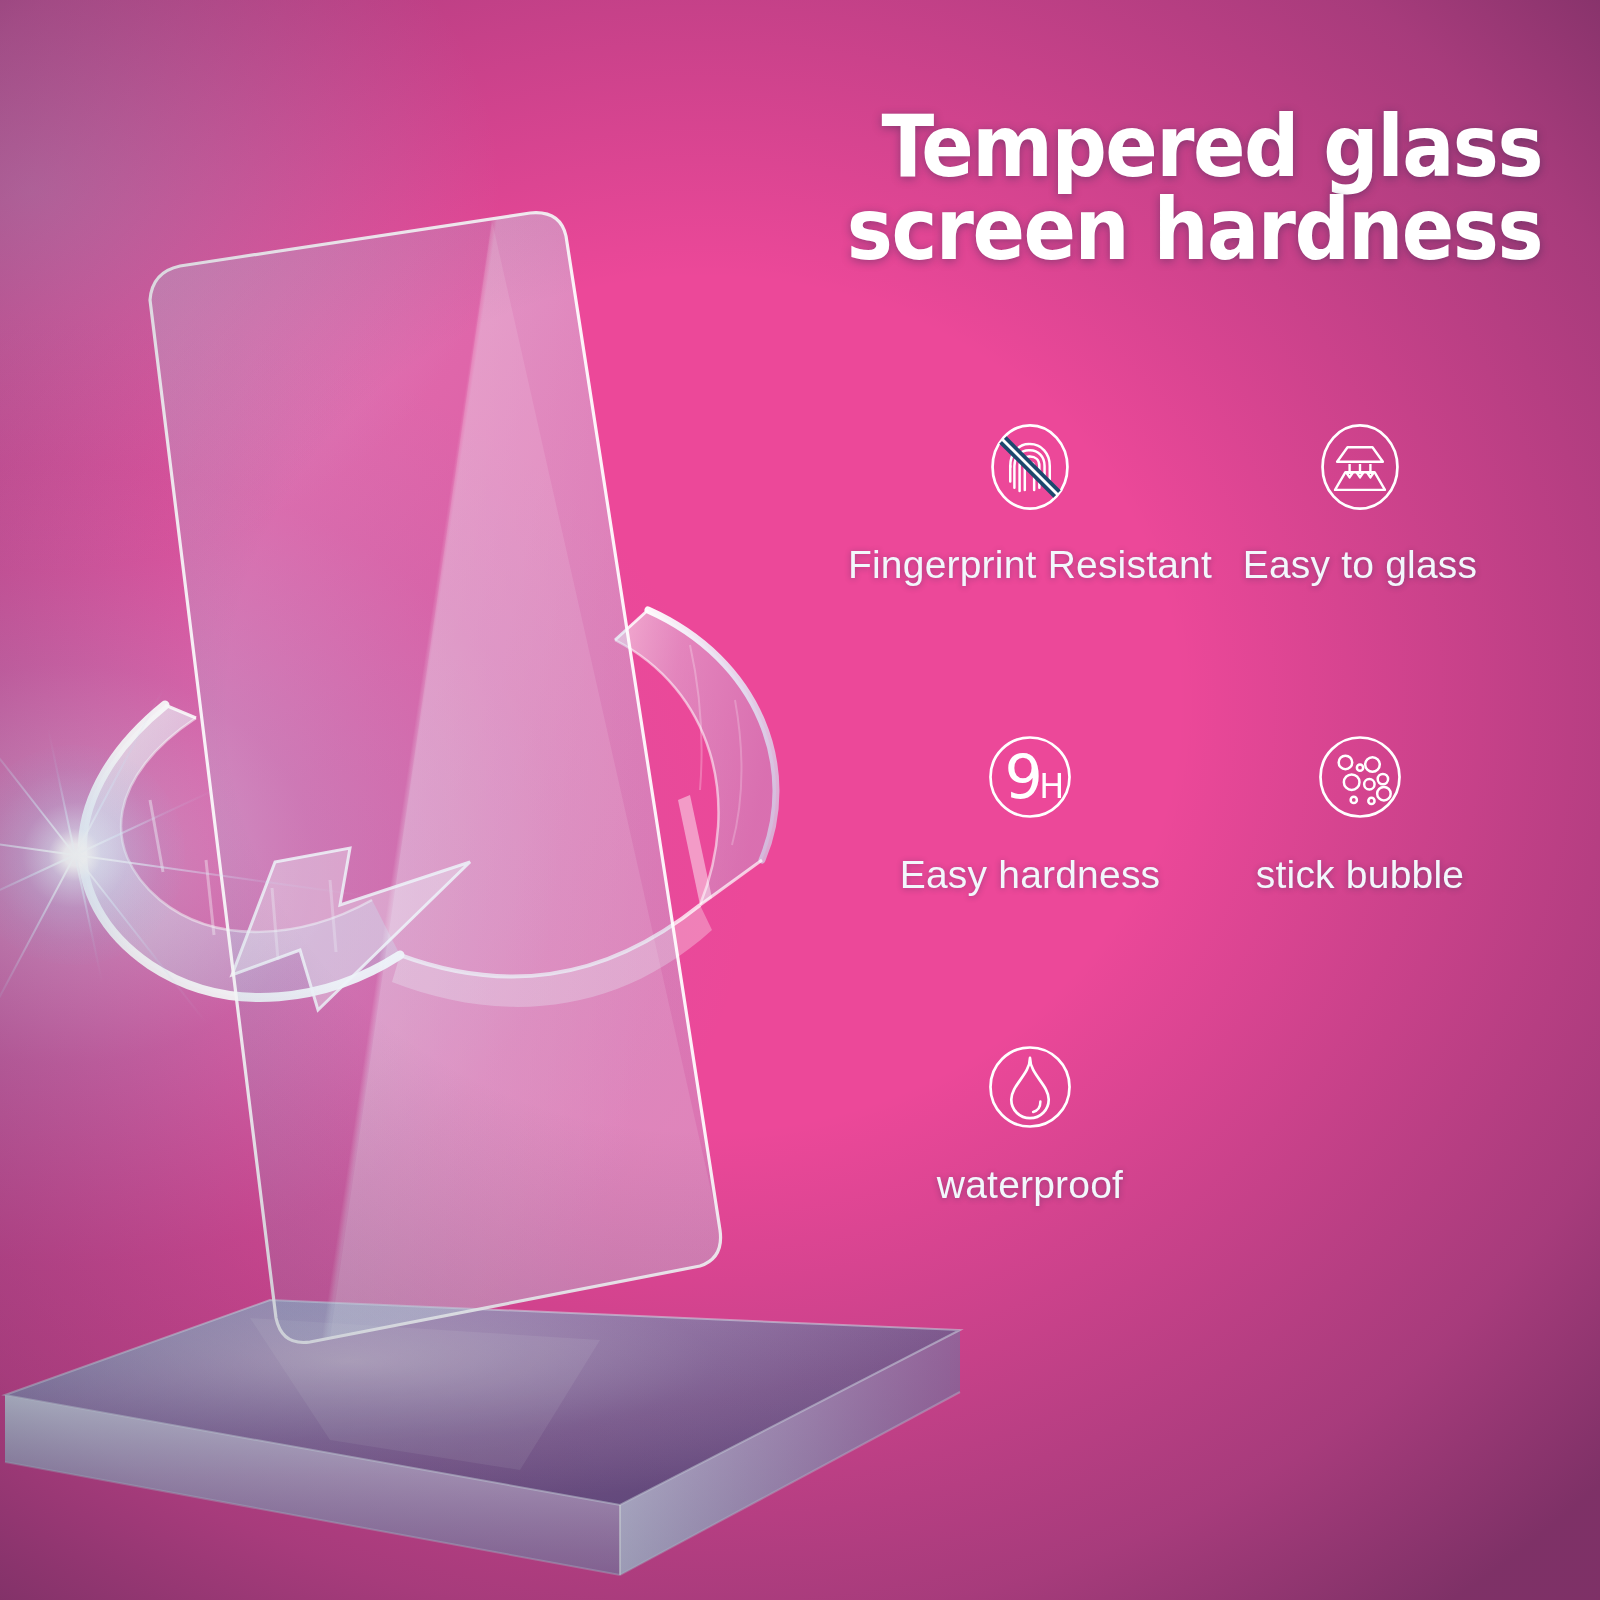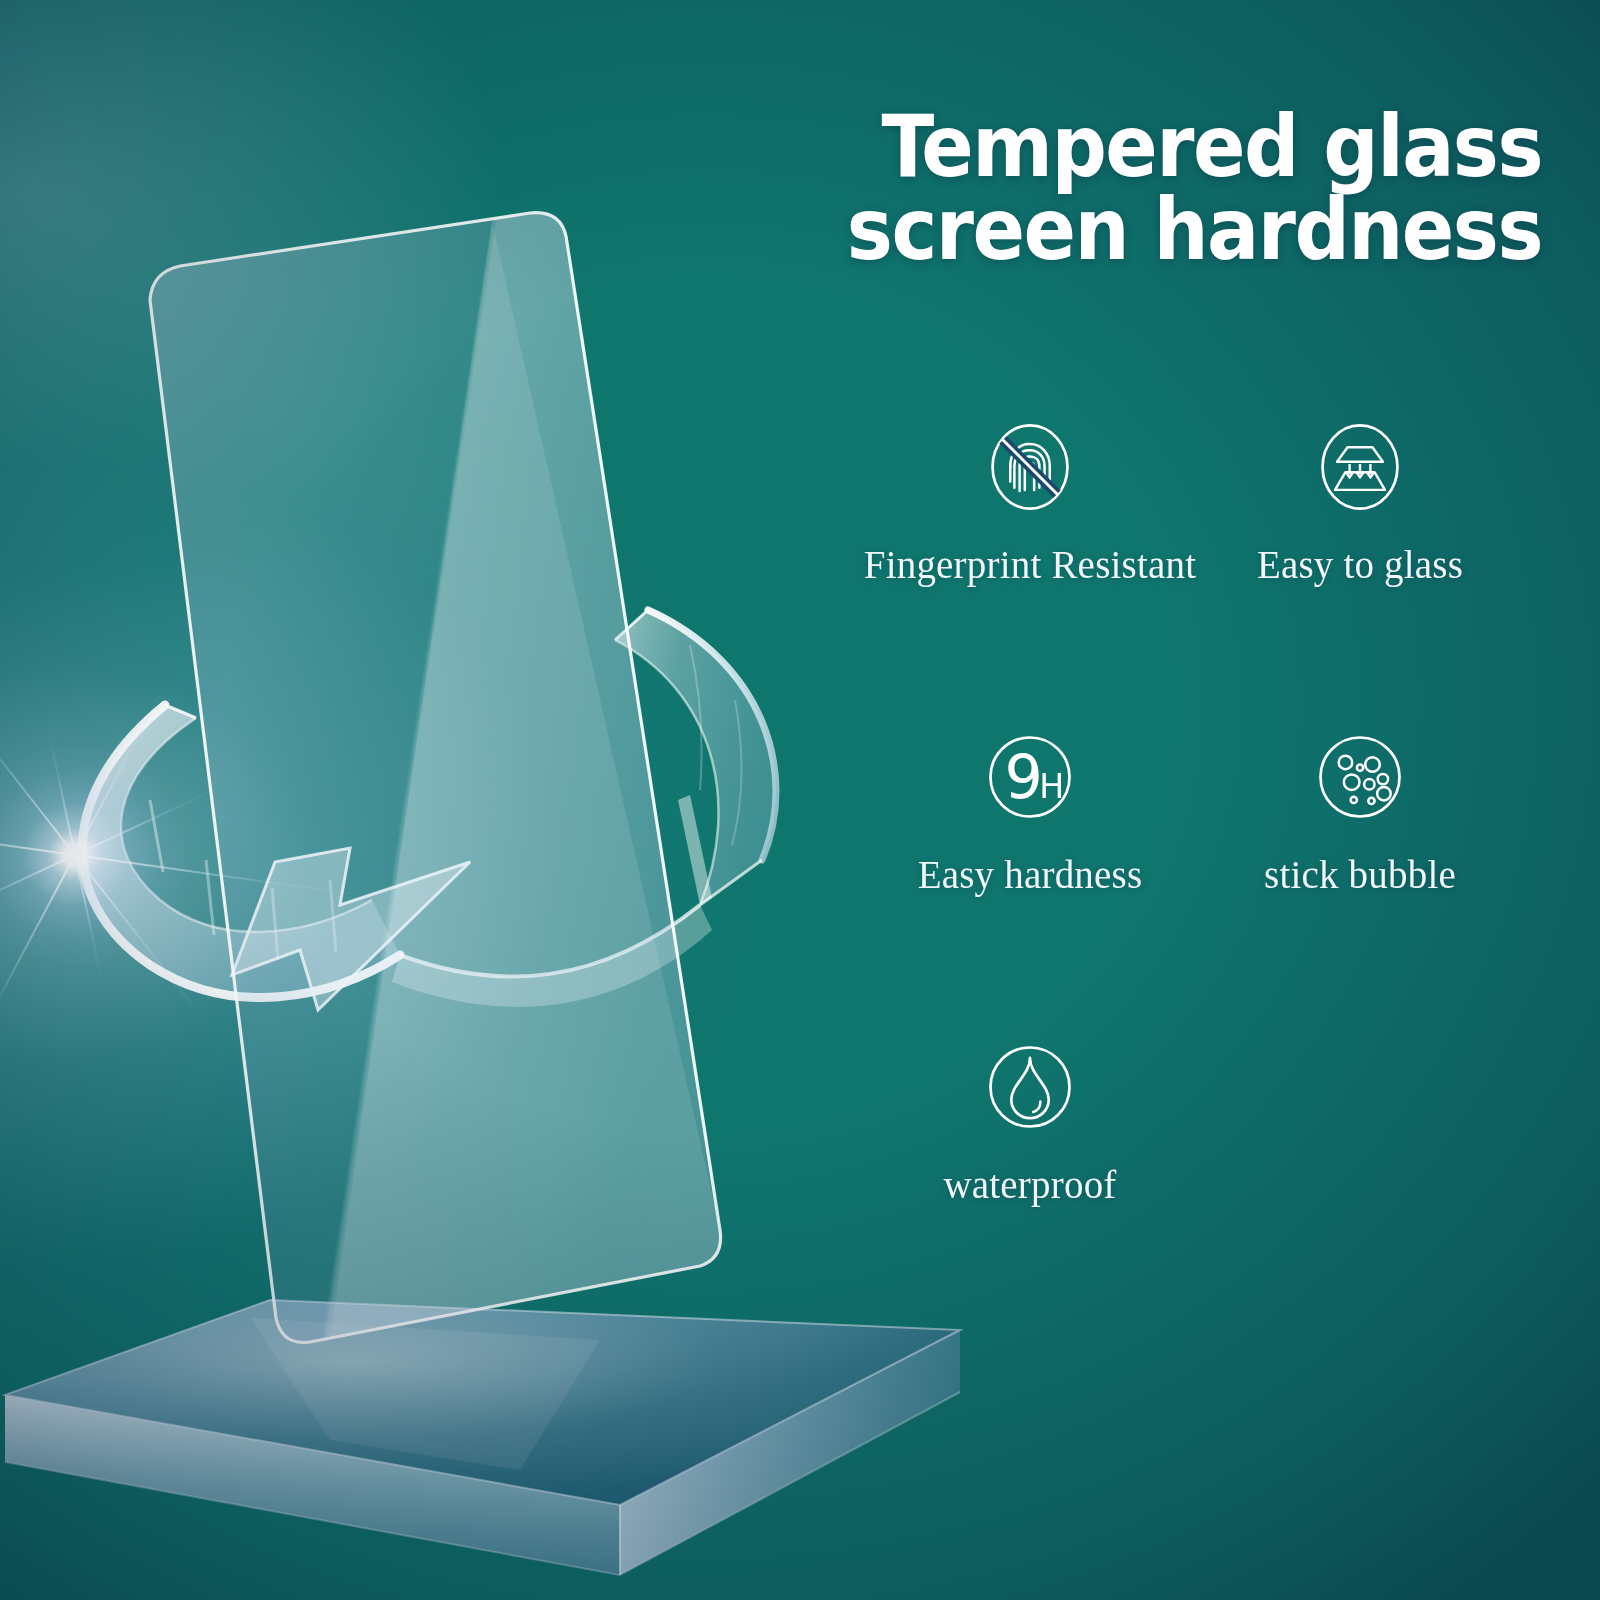--- a/index.html
+++ b/index.html
@@ -8,21 +8,21 @@
   html, body {
     width:1600px; height:1600px;
     overflow:hidden;
     font-family:"Liberation Sans", sans-serif;
   }
 
   #stage {
     position:relative;
     width:1600px; height:1600px;
     overflow:hidden;
-    background:#0f766e;
+    background:#ec4899;
   }
 
   
   .bg-base {
     position:absolute; inset:0;
     background:
       radial-gradient(115% 95% at 6% 18%, #6d91b6 0%, #5a80a9 16%, #3f6b96 38%, #275craA 0%, transparent 62%),
       linear-gradient(132deg, #5b80a8 0%, #406d97 24%, #2a5880 50%, #1f4a71 72%, #17406a 100%);
   }
   .bg-glow {
@@ -91,21 +91,21 @@
     align-items:center;
     justify-content:flex-start;
   }
   .feature .ico {
     width:104px; height:104px;
     display:block;
   }
   .feature .cap {
     margin-top:26px;
     color:#f2f7fc;
-    font-family:Liberation Serif, serif;
+    font-family:Liberation Sans, sans-serif;
     font-weight:400;
     font-size:39px;
     line-height:1.05;
     letter-spacing:.2px;
     white-space:nowrap;
     text-shadow:0 1px 6px rgba(10,35,62,.3);
   }
   .nine { font-family:"DejaVu Sans","Liberation Sans", sans-serif; }
 </style>
 </head>

